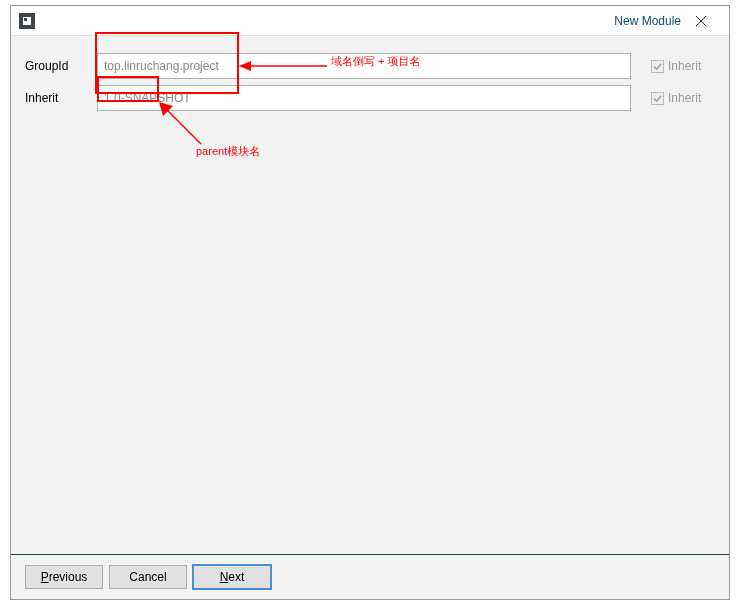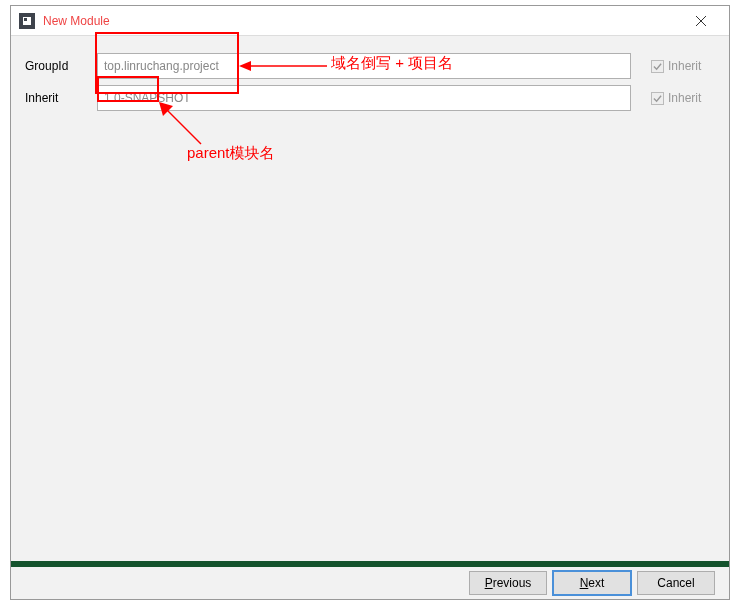--- a/index.html
+++ b/index.html
@@ -33,21 +33,21 @@
     .titlebar-icon {
       width: 16px;
       height: 16px;
       background: #3e434c;
       display: flex;
       align-items: center;
       justify-content: center;
       margin-right: 8px;
     }
     .titlebar-icon svg { width: 12px; height: 12px; }
-    .titlebar-title { flex: 1; color: #ef4444; }
+    .titlebar-title { flex: 1; color: #0c4a6e; text-align: right; }
     .close-btn {
       width: 40px;
       height: 28px;
       display: flex;
       align-items: center;
       justify-content: center;
       cursor: pointer;
     }
     .close-btn svg { width: 10px; height: 10px; }
     .content {
@@ -95,24 +95,23 @@
       height: 13px;
       border: 1px solid #bbb;
       background: #eee;
       margin-right: 4px;
       display: inline-flex;
       align-items: center;
       justify-content: center;
     }
     .inherit-check svg { width: 9px; height: 9px; }
     .button-bar {
-      border-top: 6px solid #14532d;
-      padding: 4px 14px;
-      display: flex;
-      justify-content: flex-end;
+      border-top: 1px solid #14532d;
+      padding: 10px 14px;
+      display: flex;
       gap: 6px;
       background: #f2f2f2;
     }
     .btn {
       min-width: 78px;
       height: 24px;
       border: 1px solid #adadad;
       background: #e1e1e1;
       font-family: inherit;
       font-size: 12px;
@@ -126,21 +125,21 @@
     .btn u { text-decoration: underline; }
     
     .anno-box {
       position: absolute;
       border: 2px solid #ff0000;
       pointer-events: none;
     }
     .anno-text {
       position: absolute;
       color: #ff0000;
-      font-size: 15px;
+      font-size: 11px;
       pointer-events: none;
       font-family: "Microsoft YaHei", sans-serif;
     }
     .arrow {
       position: absolute;
       pointer-events: none;
     }
     .watermark {
       position: absolute;
       right: 20px;
@@ -205,23 +204,23 @@
     <svg class="arrow" style="left:228px; top:22px; width:88px; height:16px;">
       <line x1="88" y1="8" x2="10" y2="8" stroke="#ff0000" stroke-width="1.5"></line>
       <polygon points="0,8 12,3 12,13" fill="#ff0000"></polygon>
     </svg>
     <svg class="arrow" style="left:146px; top:64px; width:50px; height:50px;">
       <line x1="44" y1="44" x2="8" y2="8" stroke="#ff0000" stroke-width="1.5"></line>
       <polygon points="2,2 16,6 6,16" fill="#ff0000"></polygon>
     </svg>
 
     <div class="anno-text" style="left:320px; top:18px;">域名倒写 + 项目名</div>
-    <div class="anno-text" style="left:176px; top:108px;">parent模块名</div>
+    <div class="anno-text" style="left:185px; top:108px;">parent模块名</div>
   </div>
 
   <div class="button-bar">
     <button class="btn"><u>P</u><span>revious</span></button>
+    <button class="btn">Cancel</button>
     <button class="btn primary"><u>N</u><span>ext</span></button>
-    <button class="btn">Cancel</button>
   </div>
 </div>
 
 <div class="watermark"></div>
 
 </body></html>

